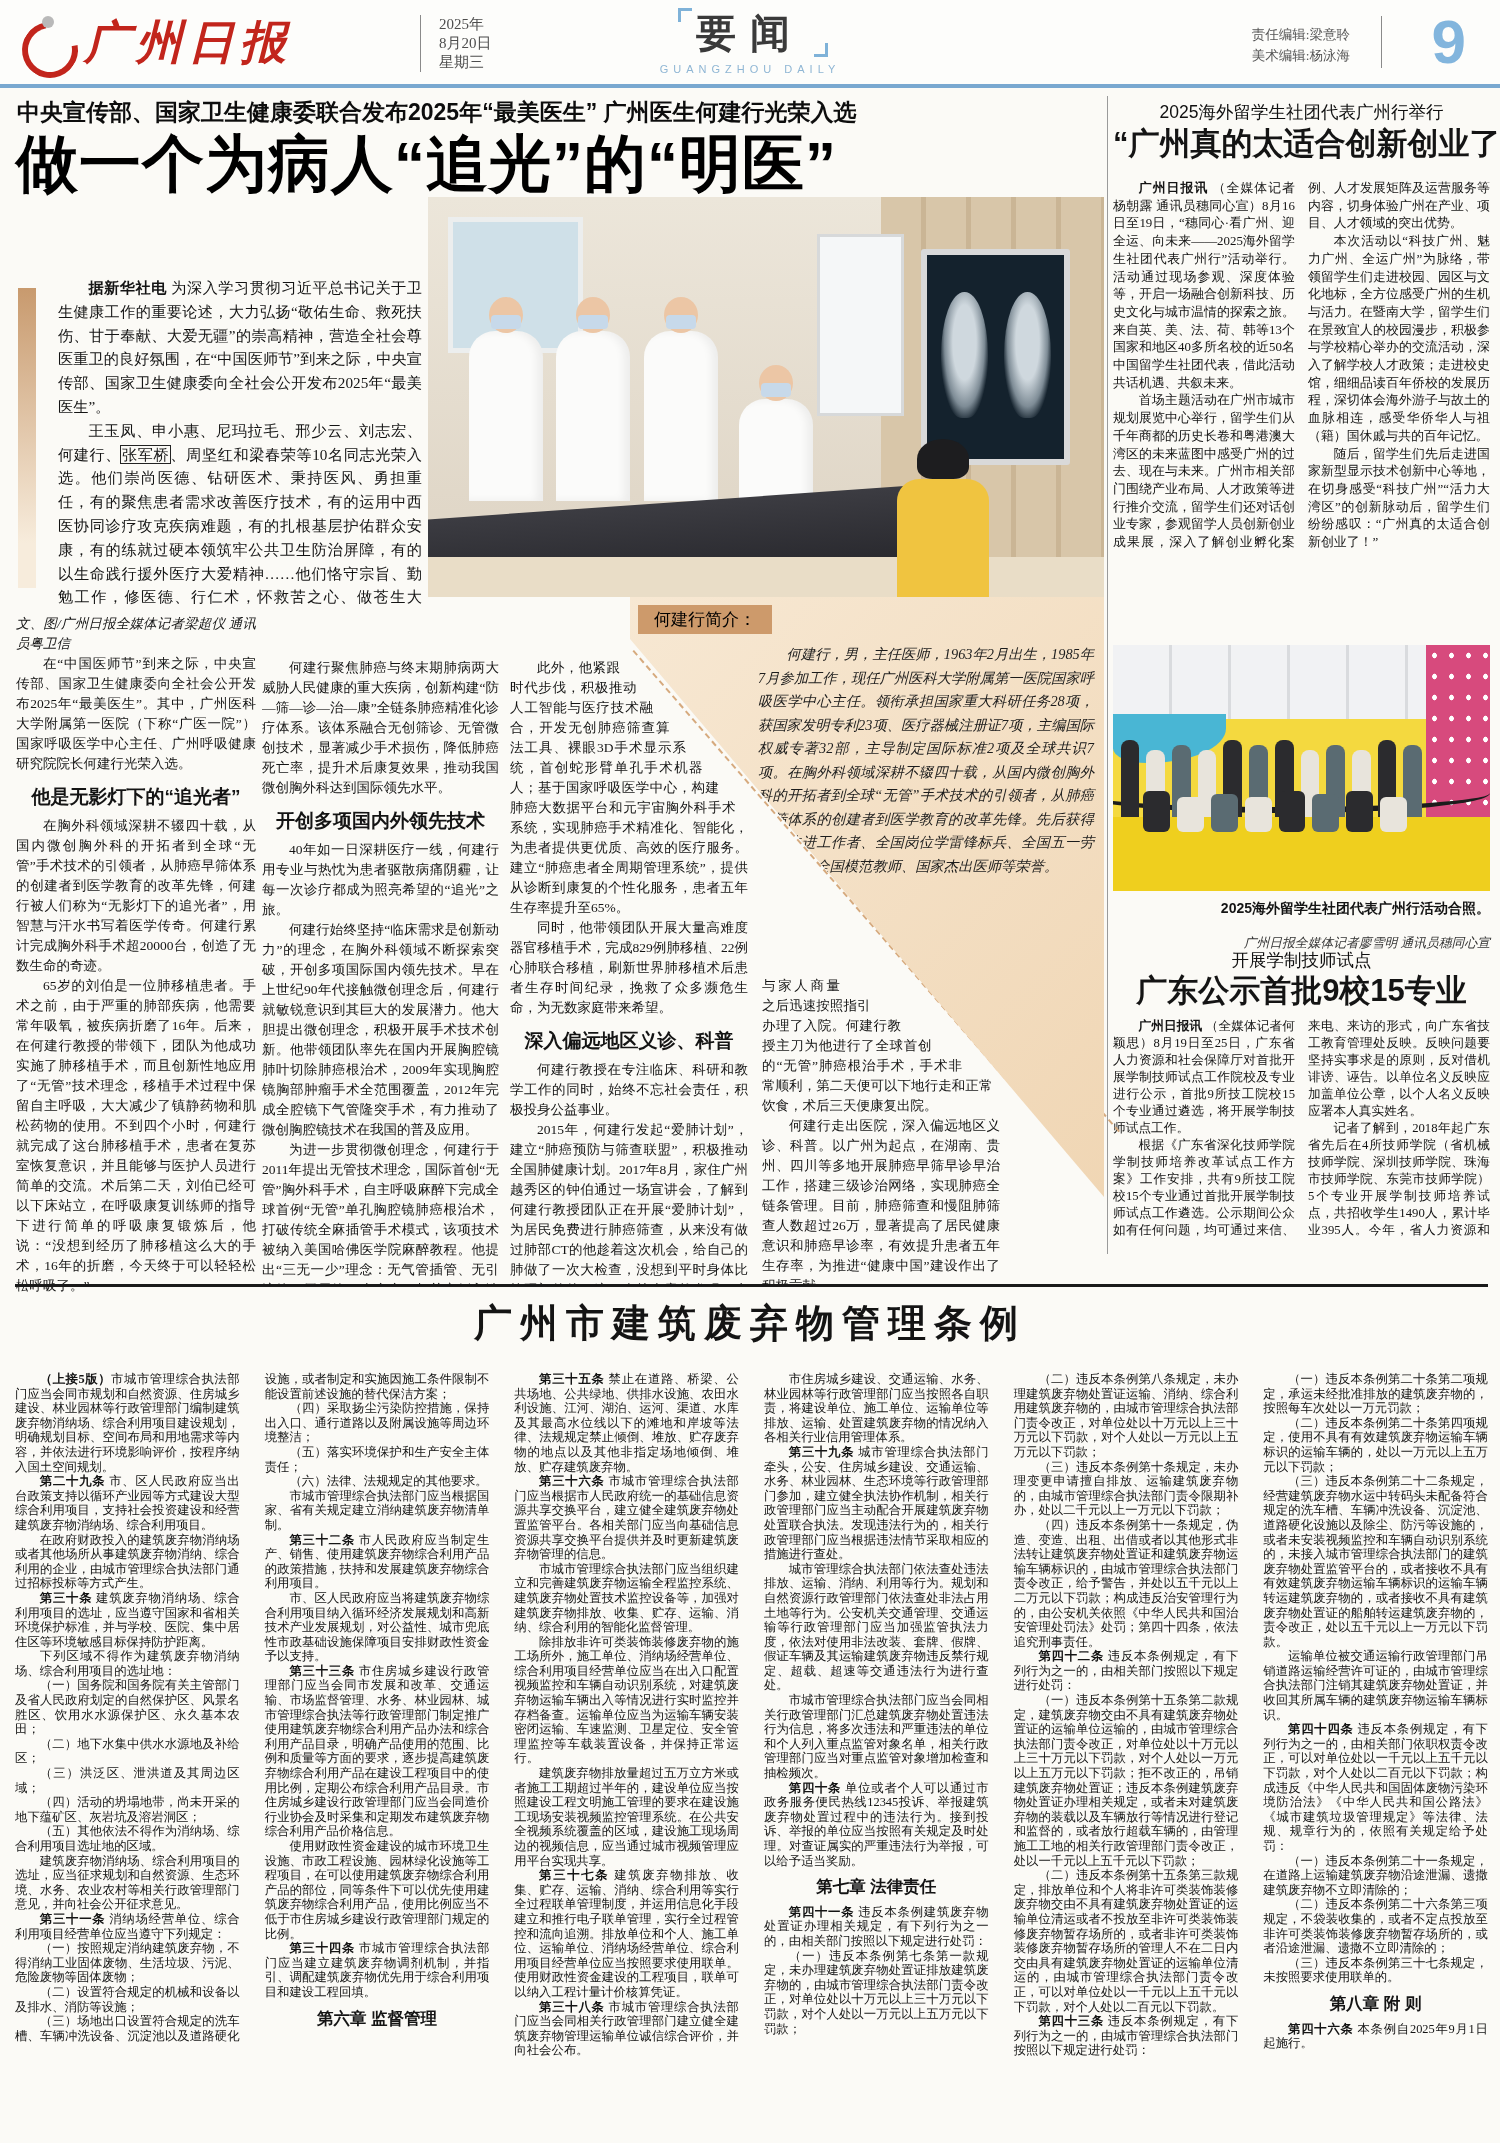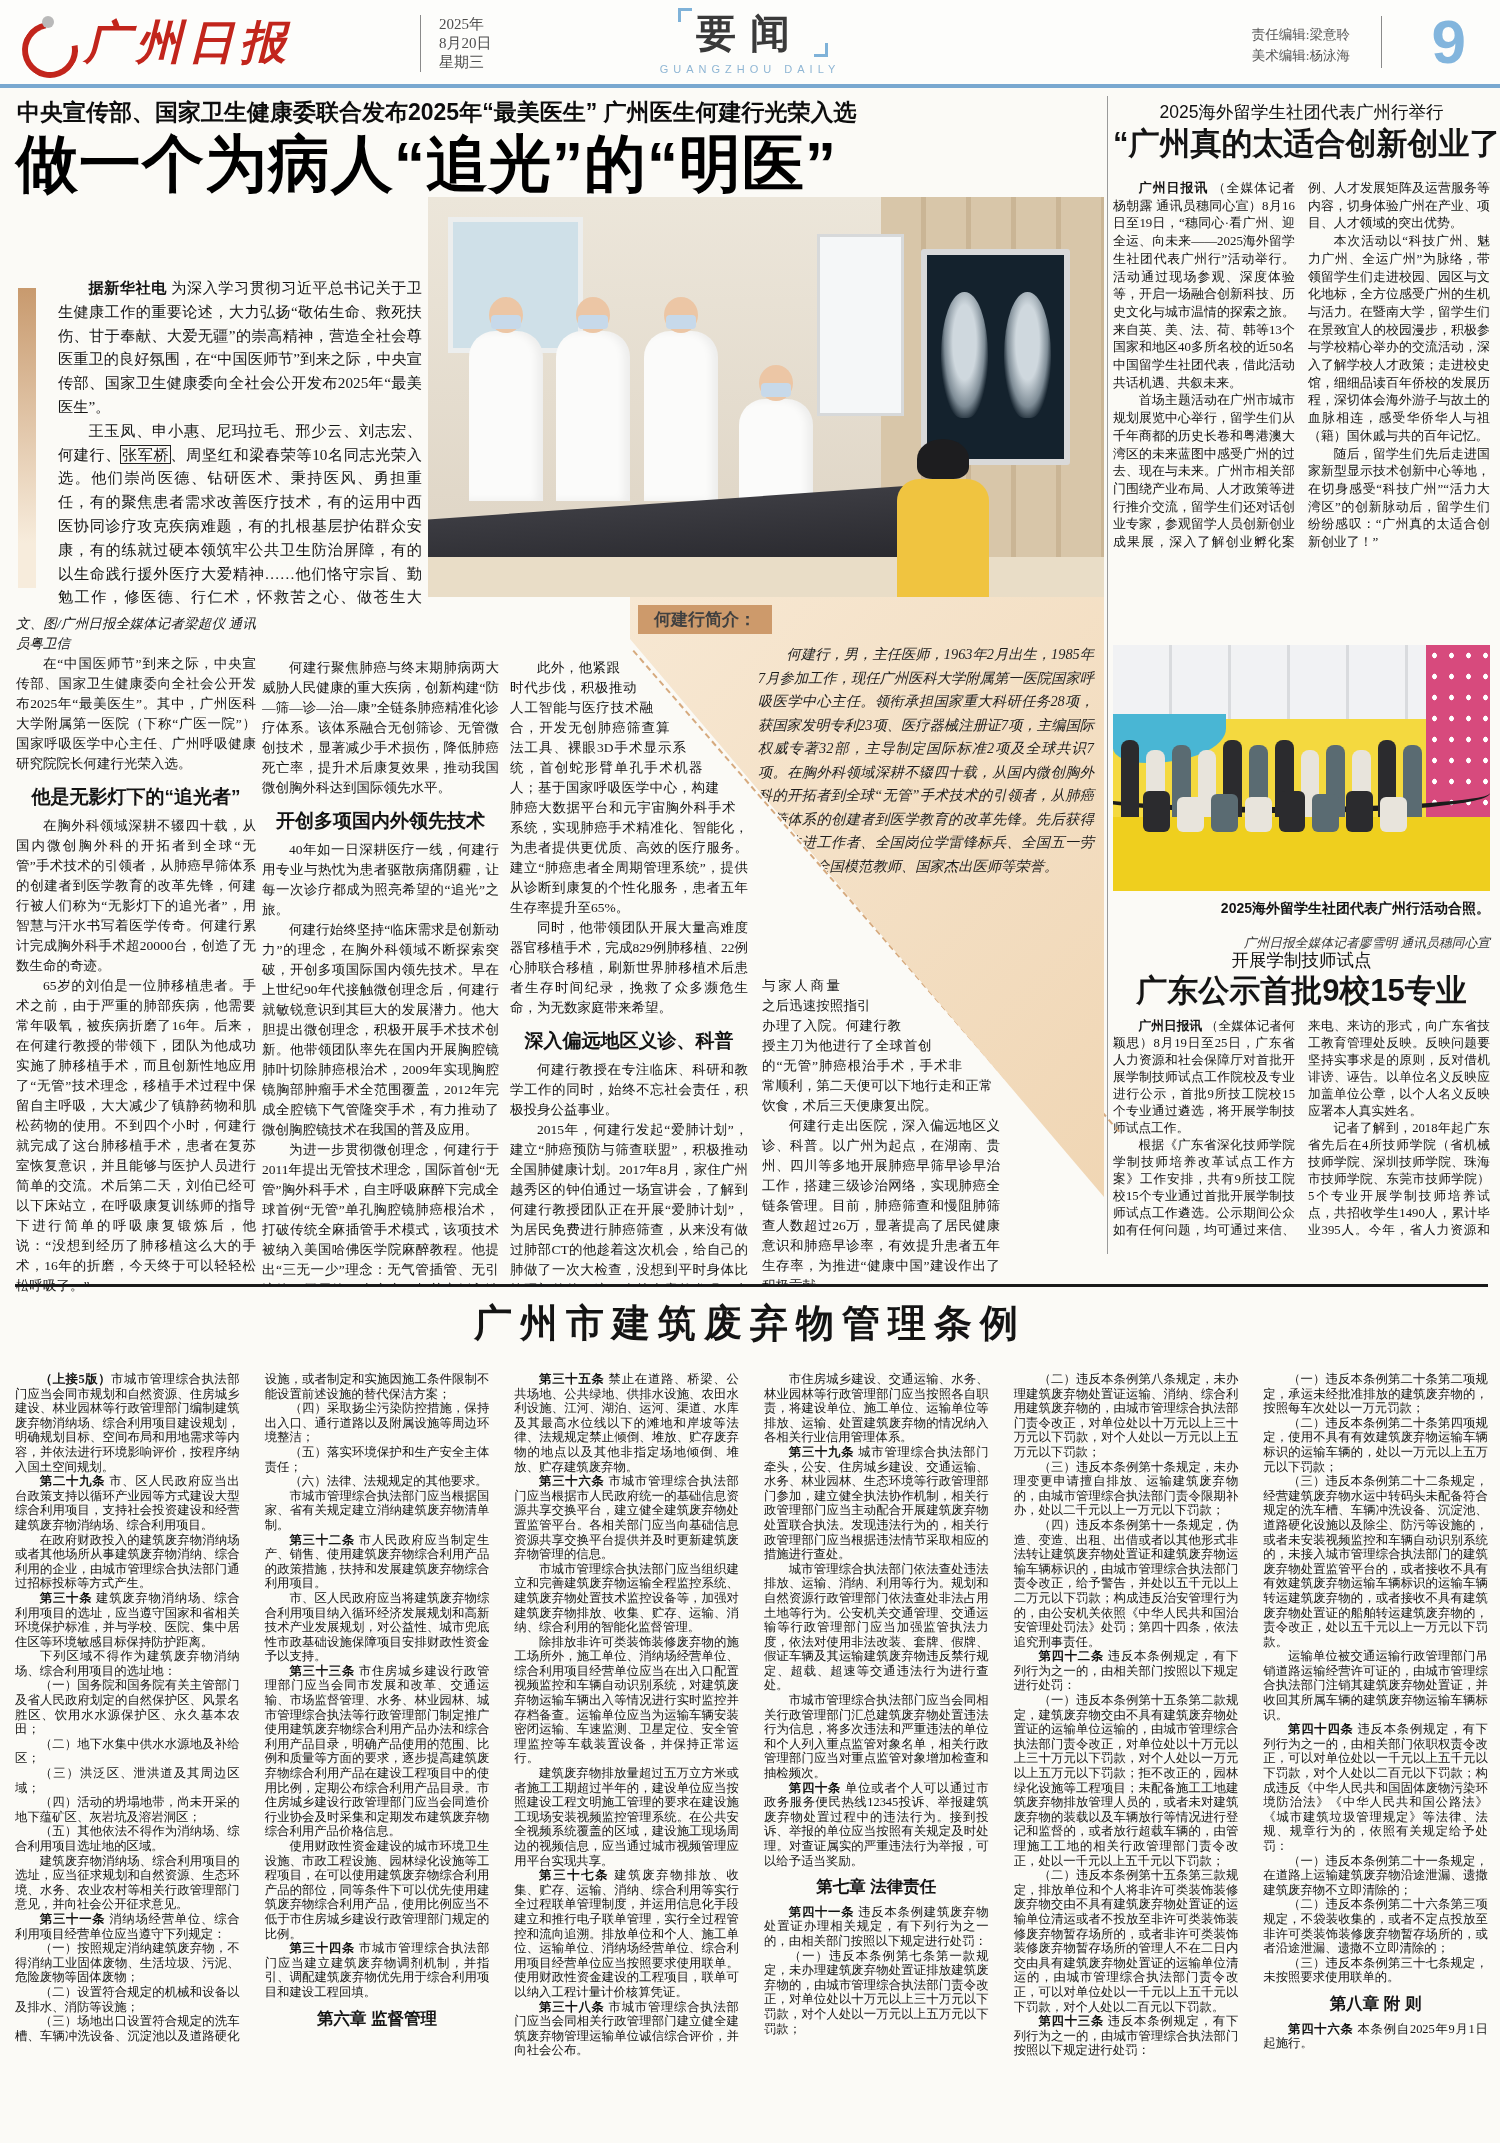--- a/index.html
+++ b/index.html
@@ -77,21 +77,21 @@
           background:#c7d9ea;border-radius:4px;}
   .pm-doc.seated{height:110px;bottom:22%;}
   .pm-patient{position:absolute;right:17%;bottom:0;width:92px;height:118px;background:#f0c440;
           border-radius:22px 22px 0 0;}
   .pm-patient::before{content:"";position:absolute;left:20px;top:-40px;width:52px;height:40px;
           background:#1d1d1f;border-radius:50% 50% 30% 30%;}
   
   .profile{position:absolute;left:630px;top:597px;width:474px;height:600px;z-index:3;
            background:linear-gradient(135deg,#f7e8d3,#f0d6b4);
            clip-path:polygon(0 0,100% 0,100% 100%,0 7%);}
-  .profile-label{position:absolute;left:8px;top:8px;background:#cd9a6b;color:#404040;font-weight:bold;
+  .profile-label{position:absolute;left:8px;top:8px;background:#cd9a6b;color:#000000;font-weight:normal;
            font-size:17px;padding:3px 16px;font-family:"Liberation Sans",sans-serif;}
   .profile-text{position:absolute;left:128px;top:46px;width:336px;font-size:14.3px;line-height:23.5px;
            font-style:italic;text-align:justify;color:#1c1c1c;text-indent:2em;}
   .dash{position:absolute;border-top:2px dashed #d6aa7e;transform-origin:0 0;z-index:2;}
   .dash1{left:634px;top:650px;width:716px;transform:rotate(49deg);}
   .dash2{left:700px;top:648px;width:640px;transform:rotate(49deg);}
   
   .vrule{position:absolute;left:1107px;top:96px;width:1px;height:1158px;background:#9a9a9a;}
   .rail-center{position:absolute;left:1113px;width:377px;text-align:center;}
   .study-kicker{top:100px;font-size:17.5px;font-family:"Liberation Sans",sans-serif;color:#101010;}
@@ -303,21 +303,21 @@
       <p class="para" data-name="paragraph">城市管理综合执法部门依法查处违法排放、运输、消纳、利用等行为。规划和自然资源行政管理部门依法查处非法占用土地等行为。公安机关交通管理、交通运输等行政管理部门应当加强监管执法力度，依法对使用非法改装、套牌、假牌、假证车辆及其运输建筑废弃物违反禁行规定、超载、超速等交通违法行为进行查处。</p>
       <p class="para" data-name="paragraph">市城市管理综合执法部门应当会同相关行政管理部门汇总建筑废弃物处置违法行为信息，将多次违法和严重违法的单位和个人列入重点监管对象名单，相关行政管理部门应当对重点监管对象增加检查和抽检频次。</p>
       <p class="para" data-name="paragraph"><b>第四十条</b> 单位或者个人可以通过市政务服务便民热线12345投诉、举报建筑废弃物处置过程中的违法行为。接到投诉、举报的单位应当按照有关规定及时处理。对查证属实的严重违法行为举报，可以给予适当奖励。</p>
       <div class="subhead" data-name="section-heading">第七章 法律责任</div>
       <p class="para" data-name="paragraph"><b>第四十一条</b> 违反本条例建筑废弃物处置证办理相关规定，有下列行为之一的，由相关部门按照以下规定进行处罚：</p>
       <p class="para" data-name="paragraph">（一）违反本条例第七条第一款规定，未办理建筑废弃物处置证排放建筑废弃物的，由城市管理综合执法部门责令改正，对单位处以十万元以上三十万元以下罚款，对个人处以一万元以上五万元以下罚款；</p>
       <p class="para" data-name="paragraph">（二）违反本条例第八条规定，未办理建筑废弃物处置证运输、消纳、综合利用建筑废弃物的，由城市管理综合执法部门责令改正，对单位处以十万元以上三十万元以下罚款，对个人处以一万元以上五万元以下罚款；</p>
       <p class="para" data-name="paragraph">（三）违反本条例第十条规定，未办理变更申请擅自排放、运输建筑废弃物的，由城市管理综合执法部门责令限期补办，处以二千元以上一万元以下罚款；</p>
       <p class="para" data-name="paragraph">（四）违反本条例第十一条规定，伪造、变造、出租、出借或者以其他形式非法转让建筑废弃物处置证和建筑废弃物运输车辆标识的，由城市管理综合执法部门责令改正，给予警告，并处以五千元以上二万元以下罚款；构成违反治安管理行为的，由公安机关依照《中华人民共和国治安管理处罚法》处罚；第四十四条，依法追究刑事责任。</p>
       <p class="para" data-name="paragraph"><b>第四十二条</b> 违反本条例规定，有下列行为之一的，由相关部门按照以下规定进行处罚：</p>
-      <p class="para" data-name="paragraph">（一）违反本条例第十五条第二款规定，建筑废弃物交由不具有建筑废弃物处置证的运输单位运输的，由城市管理综合执法部门责令改正，对单位处以十万元以上三十万元以下罚款，对个人处以一万元以上五万元以下罚款；拒不改正的，园林绿化设施等工程项目；未配备施工工地建筑废弃物排放管理人员的，或者未对建筑废弃物的装载以及车辆放行等情况进行登记和监督的，或者放行超载车辆的，由管理施工工地的相关行政管理部门责令改正，处以一千元以上五千元以下罚款；</p>
+      <p class="para" data-name="paragraph">（一）违反本条例第十五条第二款规定，建筑废弃物交由不具有建筑废弃物处置证的运输单位运输的，由城市管理综合执法部门责令改正，对单位处以十万元以上三十万元以下罚款，对个人处以一万元以上五万元以下罚款；拒不改正的，吊销建筑废弃物处置证；违反本条例建筑废弃物处置证办理相关规定，或者未对建筑废弃物的装载以及车辆放行等情况进行登记和监督的，或者放行超载车辆的，由管理施工工地的相关行政管理部门责令改正，处以一千元以上五千元以下罚款；</p>
       <p class="para" data-name="paragraph">（二）违反本条例第十五条第三款规定，排放单位和个人将非许可类装饰装修废弃物交由不具有建筑废弃物处置证的运输单位清运或者不投放至非许可类装饰装修废弃物暂存场所的，或者非许可类装饰装修废弃物暂存场所的管理人不在二日内交由具有建筑废弃物处置证的运输单位清运的，由城市管理综合执法部门责令改正，可以对单位处以一千元以上五千元以下罚款，对个人处以二百元以下罚款。</p>
       <p class="para" data-name="paragraph"><b>第四十三条</b> 违反本条例规定，有下列行为之一的，由城市管理综合执法部门按照以下规定进行处罚：</p>
       <p class="para" data-name="paragraph">（一）违反本条例第二十条第二项规定，承运未经批准排放的建筑废弃物的，按照每车次处以一万元罚款；</p>
       <p class="para" data-name="paragraph">（二）违反本条例第二十条第四项规定，使用不具有有效建筑废弃物运输车辆标识的运输车辆的，处以一万元以上五万元以下罚款；</p>
       <p class="para" data-name="paragraph">（三）违反本条例第二十二条规定，经营建筑废弃物水运中转码头未配备符合规定的洗车槽、车辆冲洗设备、沉淀池、道路硬化设施以及除尘、防污等设施的，或者未安装视频监控和车辆自动识别系统的，未接入城市管理综合执法部门的建筑废弃物处置监管平台的，或者接收不具有有效建筑废弃物运输车辆标识的运输车辆转运建筑废弃物的，或者接收不具有建筑废弃物处置证的船舶转运建筑废弃物的，责令改正，处以五千元以上一万元以下罚款。</p>
       <p class="para" data-name="paragraph">运输单位被交通运输行政管理部门吊销道路运输经营许可证的，由城市管理综合执法部门注销其建筑废弃物处置证，并收回其所属车辆的建筑废弃物运输车辆标识。</p>
       <p class="para" data-name="paragraph"><b>第四十四条</b> 违反本条例规定，有下列行为之一的，由相关部门依职权责令改正，可以对单位处以一千元以上五千元以下罚款，对个人处以二百元以下罚款；构成违反《中华人民共和国固体废物污染环境防治法》《中华人民共和国公路法》《城市建筑垃圾管理规定》等法律、法规、规章行为的，依照有关规定给予处罚：</p>
       <p class="para" data-name="paragraph">（一）违反本条例第二十一条规定，在道路上运输建筑废弃物沿途泄漏、遗撒建筑废弃物不立即清除的；</p>
       <p class="para" data-name="paragraph">（二）违反本条例第二十六条第三项规定，不袋装收集的，或者不定点投放至非许可类装饰装修废弃物暂存场所的，或者沿途泄漏、遗撒不立即清除的；</p>
       <p class="para" data-name="paragraph">（三）违反本条例第三十七条规定，未按照要求使用联单的。</p>

